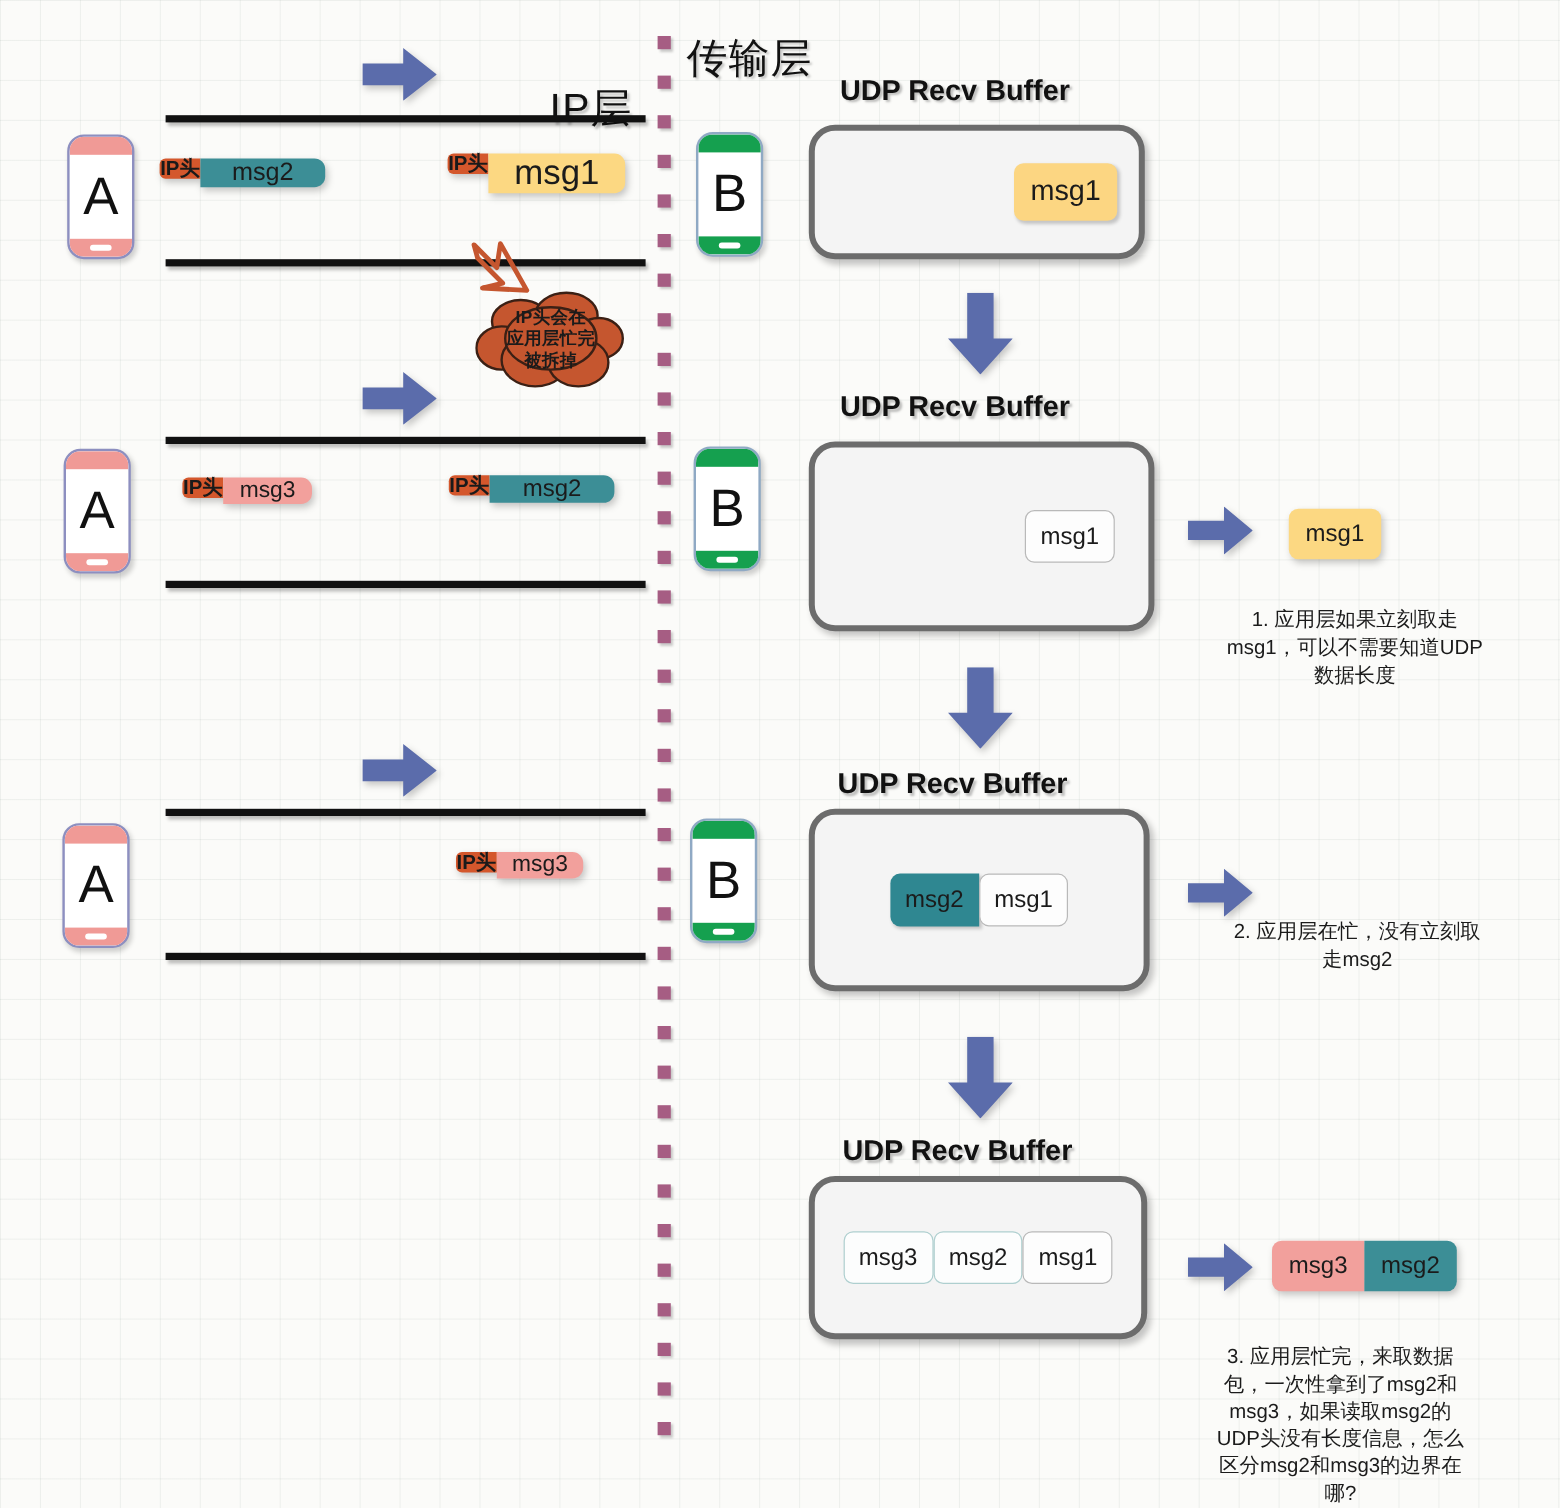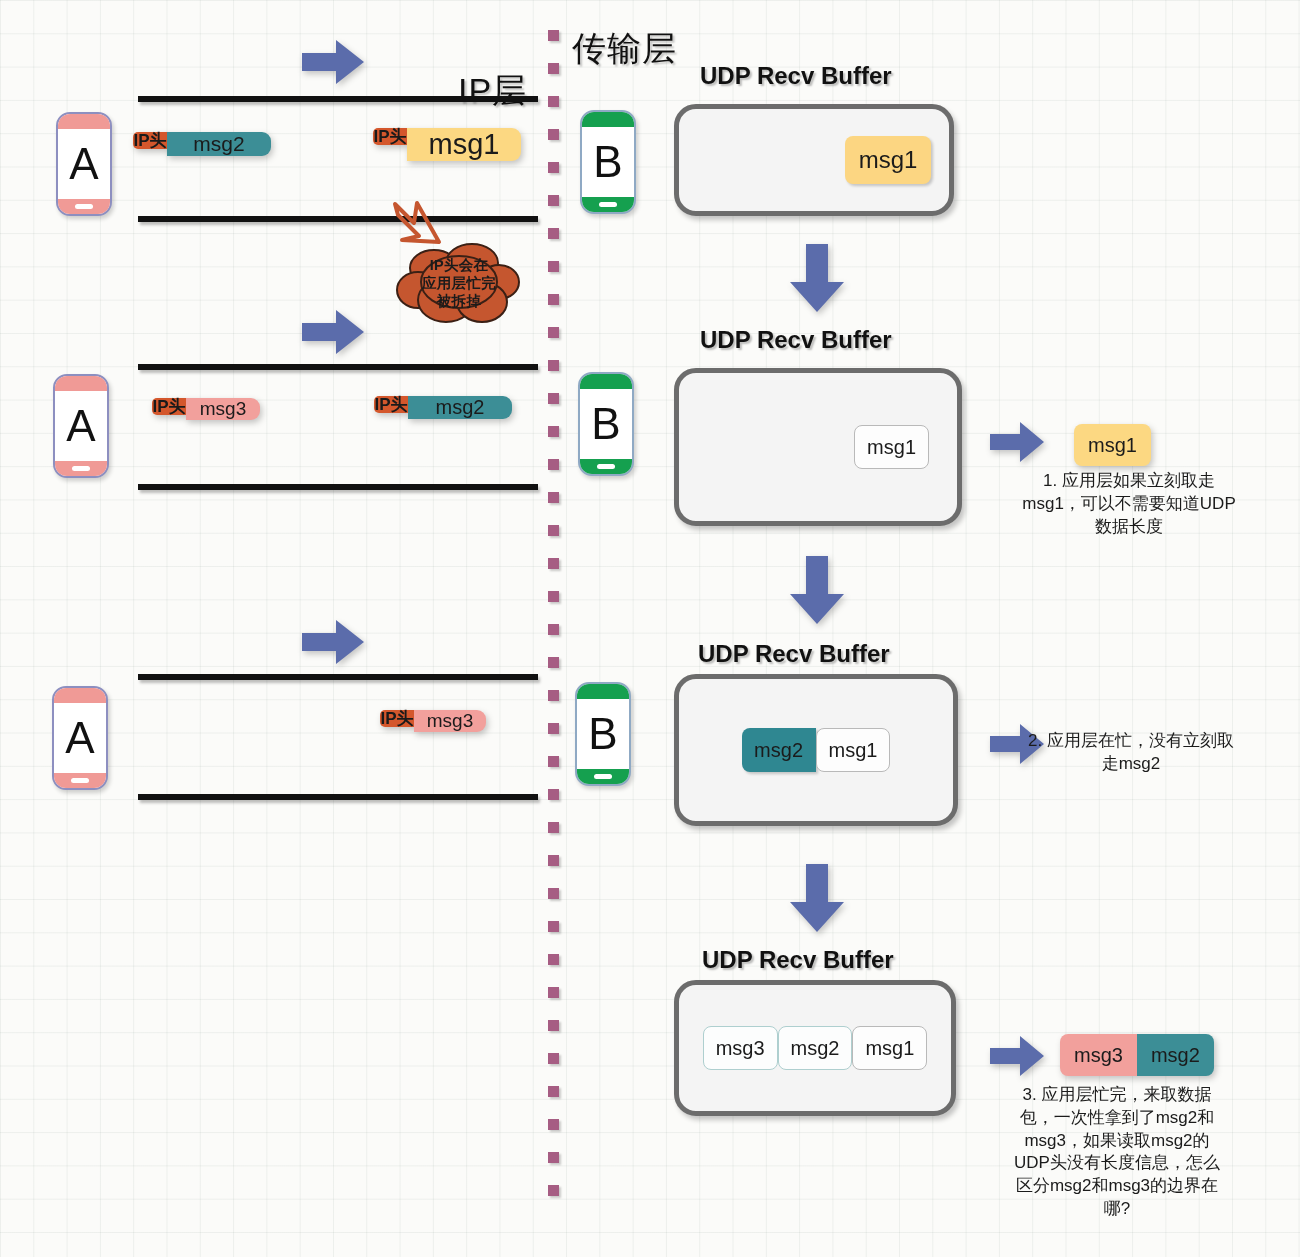--- a/index.html
+++ b/index.html
@@ -95,20 +95,21 @@
     position:absolute;left:0;top:0;width:126px;height:92px;
     display:flex;flex-direction:column;align-items:center;justify-content:center;
     font-size:14.5px;font-weight:700;color:#1b1b1b;line-height:1.22;
     text-align:center;letter-spacing:.3px;
   }
 
   
   .caption{
     width:218px;text-align:center;font-size:17px;line-height:1.34;
     color:#1b1b1b;
+    margin-top:36px;
   }
   .out-badge{display:flex;filter:drop-shadow(2px 3px 3px rgba(0,0,0,.22));}
   .out-badge .seg{height:42px;display:flex;align-items:center;justify-content:center;
     font-size:20px;color:#1b1b1b;padding:0 14px;}
 </style>
 </head>
 <body>
 
 <div class="abs divider">
   <i></i>

